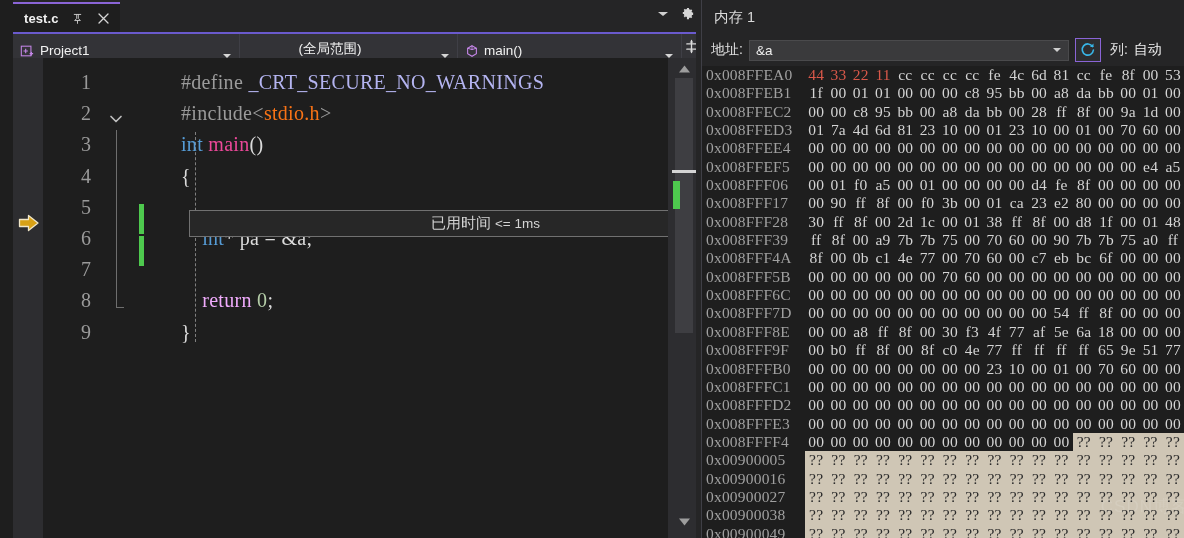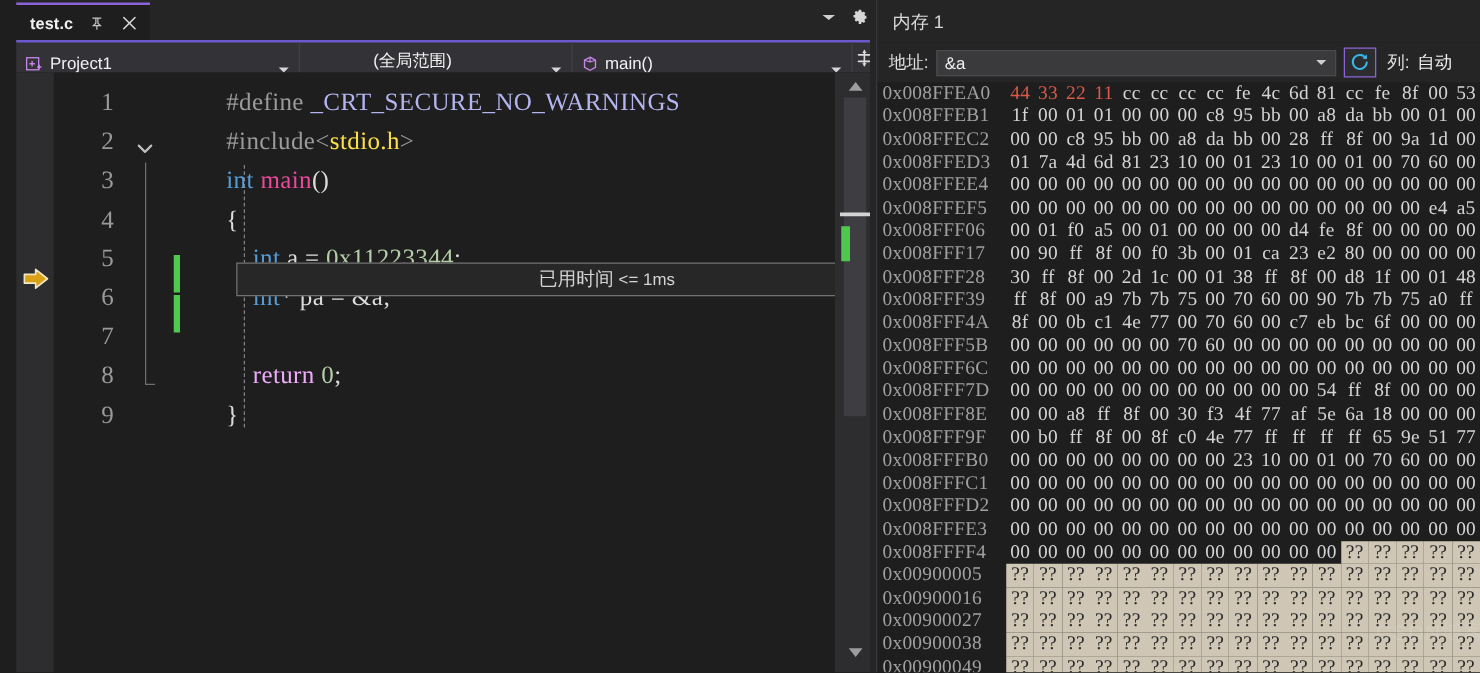--- a/index.html
+++ b/index.html
@@ -183,21 +183,21 @@
   .ctext {
     position: absolute;
     left: 138px;
     color: #dcdcdc;
     font-family: "Liberation Serif", serif;
     font-size: 20px;
     letter-spacing: .3px;
   }
   .tok-gray   { color: #9b9b9b; }
   .tok-macro  { color: #b4b4f0; }
-  .tok-inc    { color: #fde047; margin-top: 48px; }
+  .tok-inc    { color: #f97316; margin-top: 48px; }
   .tok-kw     { color: #569cd6; }
   .tok-fn     { color: #ec4899; }
   .tok-plain  { color: #dcdcdc; }
   .tok-num    { color: #b5cea8; }
   .tok-ctrl   { color: #f0abfc; margin-top: 28px; }
   .tok-brace  { color: #dcdcdc; }
 
   
   .fold-col {
     position: absolute;
@@ -528,21 +528,21 @@
         <div class="indent-guide"></div>
 
         <div class="chg-bar" style="top:146px;height:30px;"></div>
         <div class="chg-bar" style="top:178px;height:30px;"></div>
 
         <div class="code-lines">
             <div class="cline"><span class="lnum">1</span><span class="ctext"><span class="tok-gray">#define </span><span class="tok-macro">_CRT_SECURE_NO_WARNINGS</span></span></div>
             <div class="cline"><span class="lnum">2</span><span class="ctext"><span class="tok-gray">#include</span><span class="tok-gray">&lt;</span><span class="tok-inc">stdio.h</span><span class="tok-gray">&gt;</span></span></div>
             <div class="cline"><span class="lnum">3</span><span class="ctext"><span class="tok-kw">int</span><span class="tok-plain"> </span><span class="tok-fn">main</span><span class="tok-plain">()</span></span></div>
             <div class="cline"><span class="lnum">4</span><span class="ctext"><span class="tok-brace">{</span></span></div>
-            <div class="cline"><span class="lnum">5</span><span class="ctext"><span class="tok-plain">    </span><span class="tok-kw">int</span><span class="tok-plain"> a = </span><span class="tok-num">0x11223344</span><span class="tok-plain">;</span></span></div>
+            <div class="cline"><span class="lnum">5</span></div>
             <div class="cline"><span class="lnum">6</span><span class="ctext"><span class="tok-plain">    </span><span class="tok-kw">int</span><span class="tok-plain">* pa = &amp;a;</span></span></div>
             <div class="cline"><span class="lnum">7</span><span class="ctext"></span></div>
             <div class="cline"><span class="lnum">8</span><span class="ctext"><span class="tok-plain">    </span><span class="tok-ctrl">return</span><span class="tok-plain"> </span><span class="tok-num">0</span><span class="tok-plain">;</span></span></div>
             <div class="cline"><span class="lnum">9</span><span class="ctext"><span class="tok-brace">}</span></span></div>
           </div>
 
         <div class="curline-box"></div>
         <div class="datatip">
           <span class="cn">已用时间</span>
           <span class="ms">&lt;= 1ms</span>

